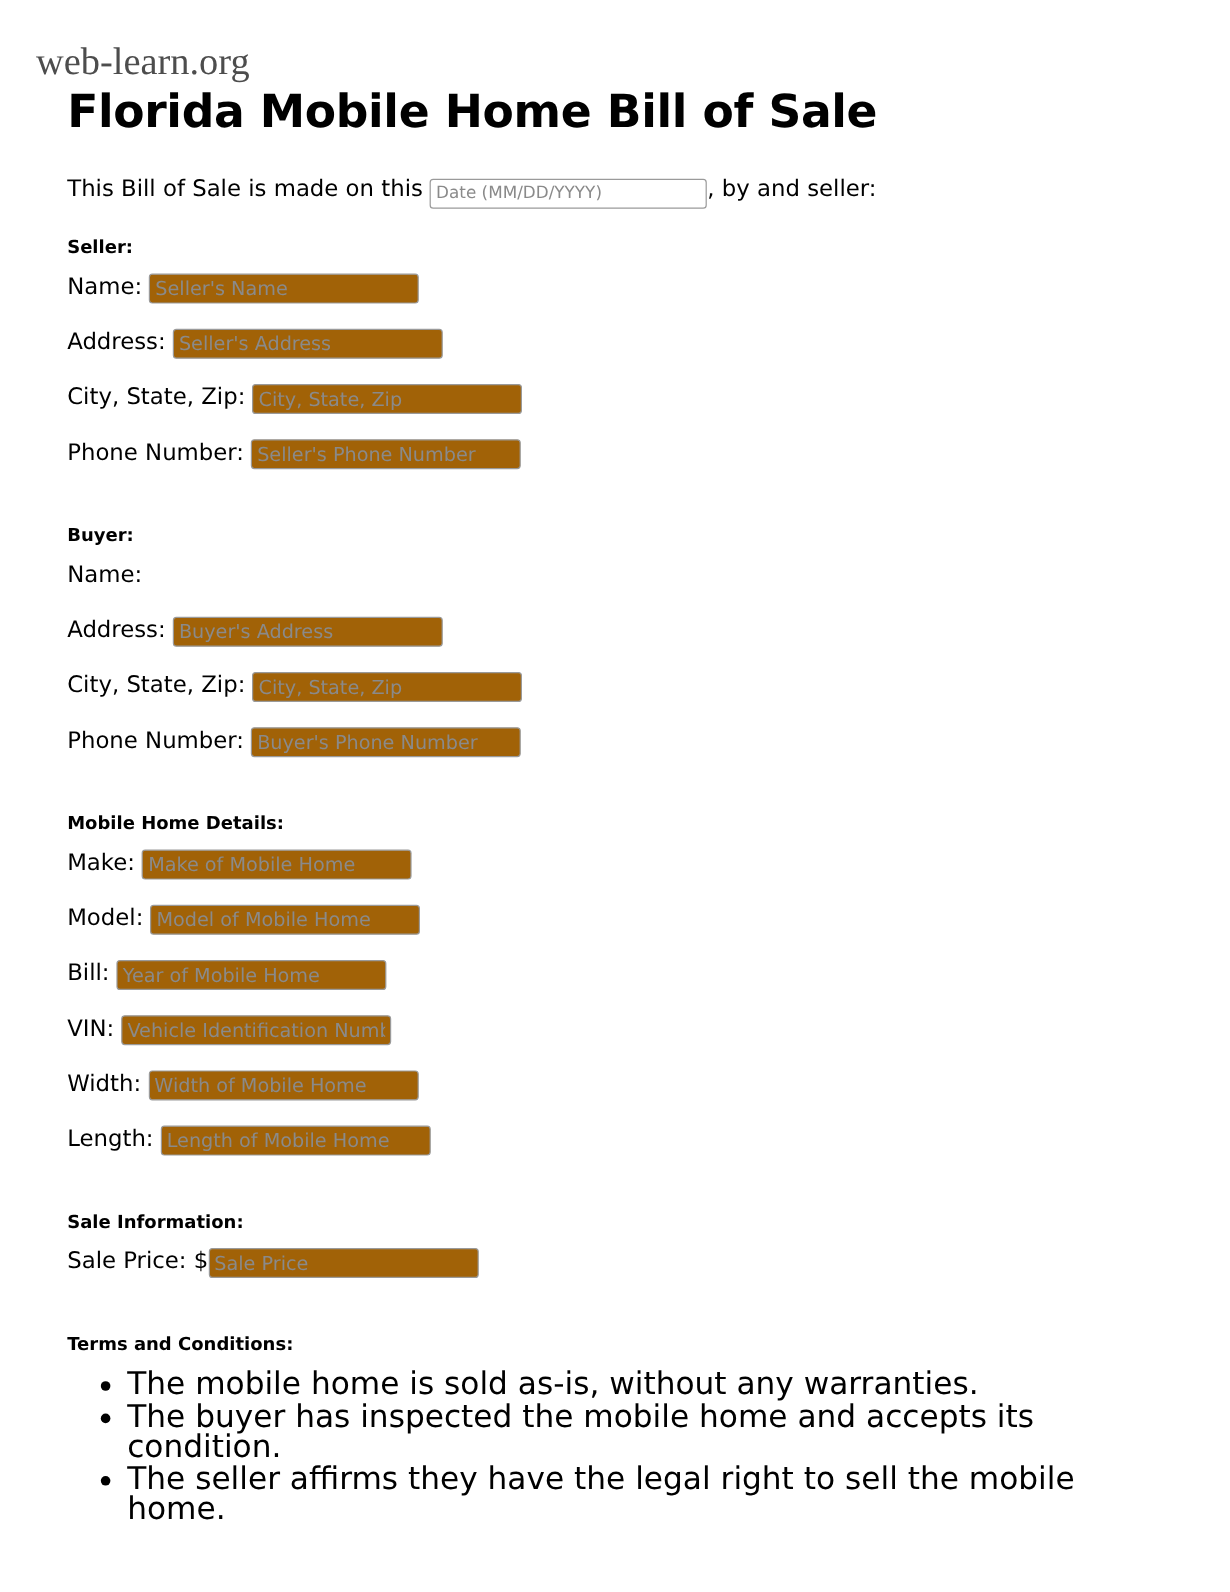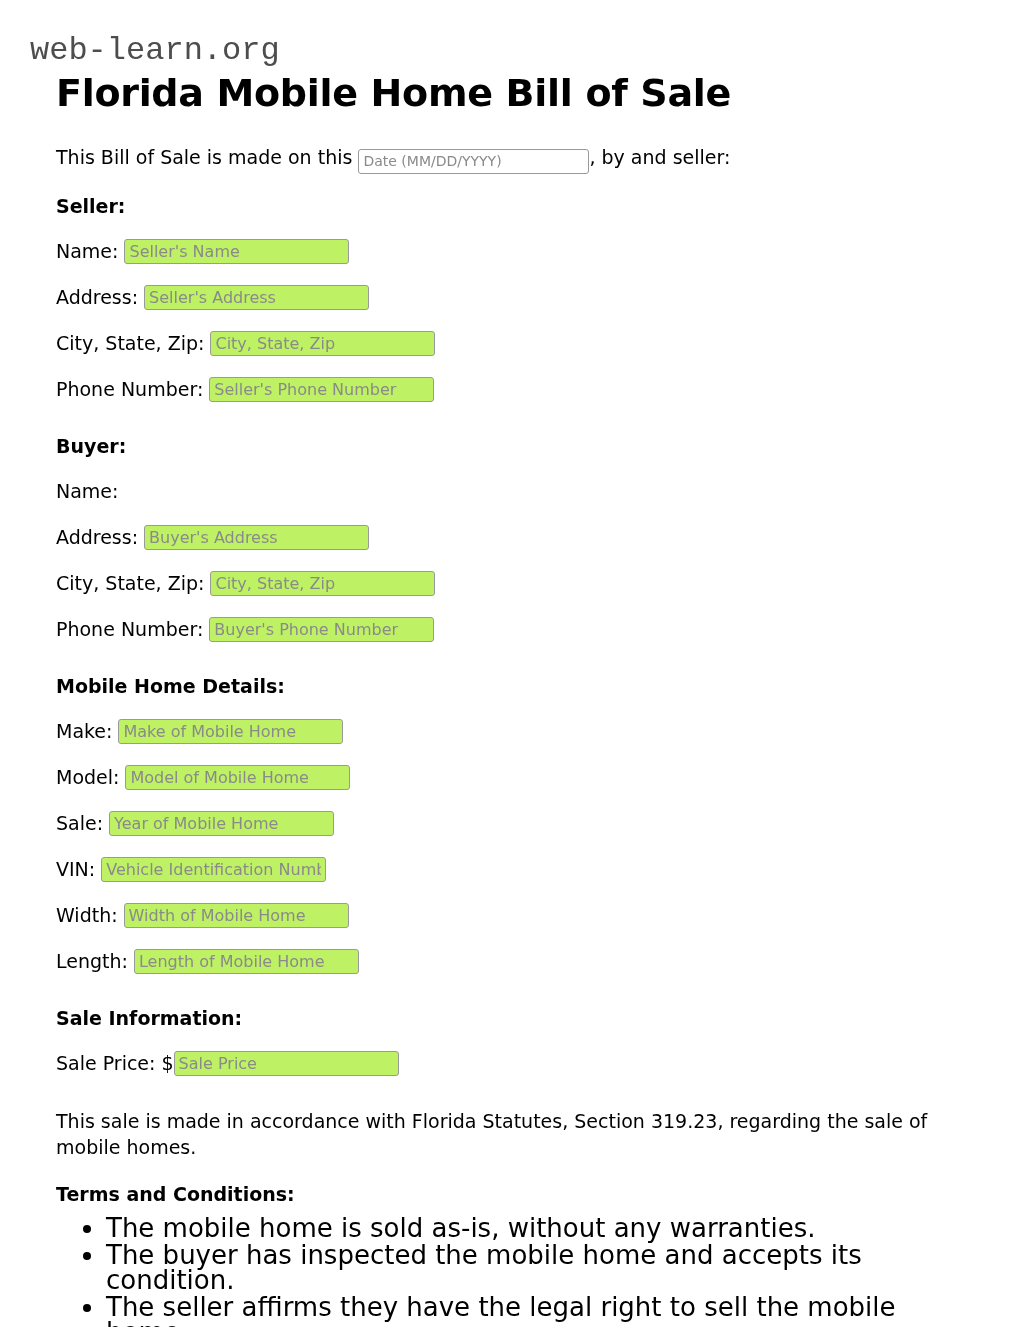--- a/index.html
+++ b/index.html
@@ -22,21 +22,21 @@
     height: 1327px;
     box-sizing: border-box;
     padding: 0;
   }
 
   
   .watermark {
     position: absolute;
     left: 30px;
     top: 33px;
-    font-family: Liberation Mono, monospace;
+    font-family: Liberation Serif, serif;
     font-size: 32px;
     line-height: 36px;
     color: #4d4d4d;
     letter-spacing: 0px;
     white-space: nowrap;
   }
 
   
   .content {
     position: absolute;
@@ -48,21 +48,21 @@
   h1.doc-title {
     font-size: 38px;
     line-height: 46px;
     font-weight: bold;
     margin: 0 0 26px 0;
     letter-spacing: -0.3px;
     color: #000;
   }
 
   h2.section-heading {
-    font-size: 19px;
+    font-size: 15px;
     line-height: 24px;
     font-weight: bold;
     margin: 22px 0 10px 0;
     color: #000;
   }
 
   p.intro {
     font-size: 19px;
     line-height: 30px;
     margin: 0 0 6px 0;
@@ -74,42 +74,42 @@
     font-size: 19px;
     line-height: 26px;
     margin: 22px 0 0 0;
     width: 895px;
     color: #000;
   }
 
   
   .field-row {
     display: flex;
-    align-items: center;
+    align-items: flex-start;
     height: 46px;
     font-size: 19px;
     color: #000;
   }
 
   .field-label {
     white-space: nowrap;
     margin-right: 6px;
   }
 
   .field-label.tight {
     margin-right: 0px;
   }
 
   .txt-input {
     width: 225px;
     height: 25px;
     box-sizing: border-box;
     border: 1px solid #9a9a9a;
     border-radius: 3px;
-    background: #bef264;
+    background: #a16207;
     font-family: "DejaVu Sans", "Liberation Sans", sans-serif;
     font-size: 16px;
     line-height: 21px;
     padding: 1px 4px;
     color: #000000;
     outline: none;
     vertical-align: middle;
   }
   .txt-input::placeholder {
     color: #8a8a8a;
@@ -212,21 +212,21 @@
       <span class="field-label">Make:</span>
       <input class="txt-input" type="text" placeholder="Make of Mobile Home" style="">
     </div>
 
     <div class="field-row">
       <span class="field-label">Model:</span>
       <input class="txt-input" type="text" placeholder="Model of Mobile Home" style="">
     </div>
 
     <div class="field-row">
-      <span class="field-label">Sale:</span>
+      <span class="field-label">Bill:</span>
       <input class="txt-input" type="text" placeholder="Year of Mobile Home" style="">
     </div>
 
     <div class="field-row">
       <span class="field-label">VIN:</span>
       <input class="txt-input" type="text" placeholder="Vehicle Identification Number" style="">
     </div>
 
     <div class="field-row">
       <span class="field-label">Width:</span>
@@ -238,21 +238,20 @@
       <input class="txt-input" type="text" placeholder="Length of Mobile Home" style="">
     </div>
 
     <h2 class="section-heading">Sale Information:</h2>
 
     <div class="field-row">
       <span class="field-label tight">Sale Price: $</span>
       <input class="txt-input" type="text" placeholder="Sale Price" style="">
     </div>
 
-    <p class="statute">This sale is made in accordance with Florida Statutes, Section 319.23, regarding the sale of mobile homes.</p>
 
     <h2 class="section-heading">Terms and Conditions:</h2>
 
     <ul class="terms-list">
       <li>The mobile home is sold as-is, without any warranties.</li>
       <li>The buyer has inspected the mobile home and accepts its condition.</li>
       <li>The seller affirms they have the legal right to sell the mobile home.</li>
     </ul>
 
   </div>

